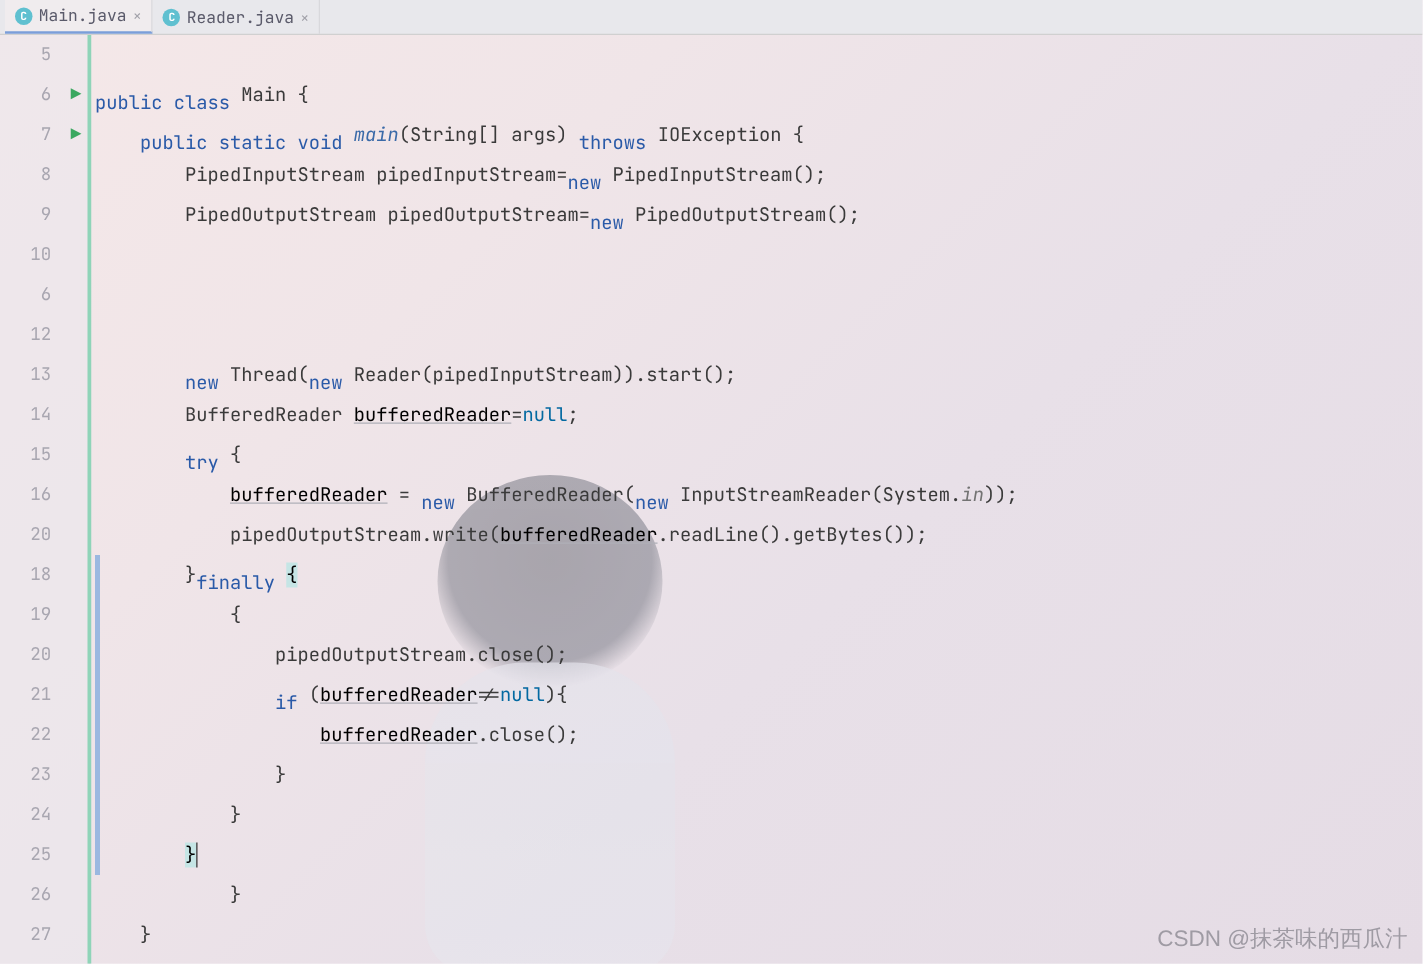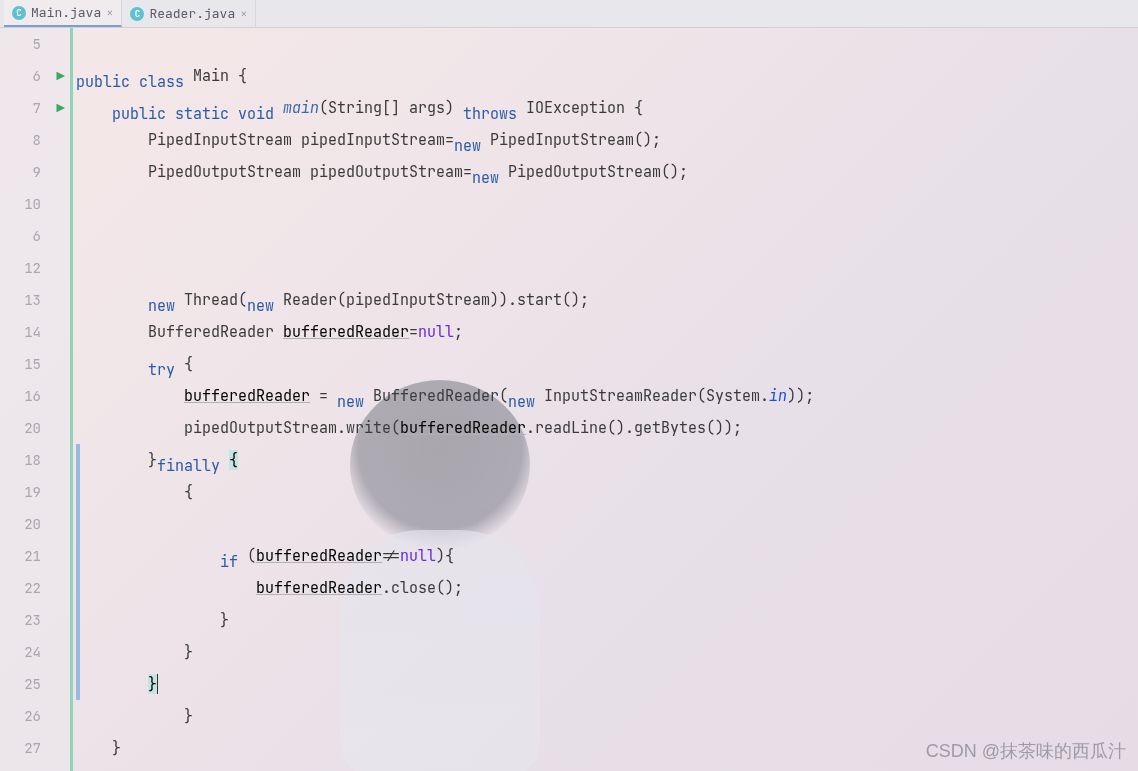--- a/index.html
+++ b/index.html
@@ -114,22 +114,22 @@
   }
   .change-bar.blue {
     left: 76px;
     width: 4px;
     background: #9bb8e0;
   }
   
   .kw   { color: #2a5aa8; margin-top: 12px; }
   .mname{ color: #3a6aa8; font-style: italic; }
   .ident{ color: #3a3a3a; }
-  .field{ color: #1d4ed8; font-style: italic; }
-  .null { color: #6d28d9; }
+  .field{ color: #737373; font-style: italic; }
+  .null { color: #0369a1; }
   .under{ text-decoration: underline; text-decoration-color: #b0b0b8; }
   .hl-brace { background: #c5e5e5; }
   .caret {
     display: inline-block;
     width: 1px; height: 20px;
     background: #333;
     vertical-align: middle;
   }
   .watermark {
     position: absolute;
@@ -198,21 +198,21 @@
       <div class="line"><span></span></div>
       <div class="line"><span>        </span></div>
       <div class="line"><span></span></div>
       <div class="line"><span>        </span><span class="kw">new </span><span class="ident">Thread(</span><span class="kw">new </span><span class="ident">Reader(pipedInputStream)).start();</span></div>
       <div class="line"><span>        </span><span class="ident">BufferedReader </span><span class="under">bufferedReader</span><span class="ident">=</span><span class="null">null</span><span class="ident">;</span></div>
       <div class="line"><span>        </span><span class="kw">try </span><span class="ident">{</span></div>
       <div class="line"><span>            </span><span class="under">bufferedReader</span><span class="ident"> = </span><span class="kw">new </span><span class="ident">BufferedReader(</span><span class="kw">new </span><span class="ident">InputStreamReader(System.</span><span class="field">in</span><span class="ident">));</span></div>
       <div class="line"><span>            </span><span class="ident">pipedOutputStream.write(</span><span class="under">bufferedReader</span><span class="ident">.readLine().getBytes());</span></div>
       <div class="line"><span>        </span><span class="ident">}</span><span class="kw">finally </span><span class="hl-brace">{</span></div>
       <div class="line"><span>            </span><span class="ident">{</span></div>
-      <div class="line"><span>                </span></div>
+      <div class="line"><span>                </span><span class="ident">pipedOutputStream.close();</span></div>
       <div class="line"><span>                </span><span class="kw">if </span><span class="ident">(</span><span class="under">bufferedReader</span><span class="ident">!=</span><span class="null">null</span><span class="ident">){</span></div>
       <div class="line"><span>                    </span><span class="under">bufferedReader</span><span class="ident">.close();</span></div>
       <div class="line"><span>                </span><span class="ident">}</span></div>
       <div class="line"><span>            </span><span class="ident">}</span></div>
       <div class="line"><span>        </span><span class="hl-brace">}</span><span class="caret"></span></div>
       <div class="line"><span>            </span><span class="ident">}</span></div>
       <div class="line"><span>    </span><span class="ident">}</span></div>
     </div>
 </div>
 

